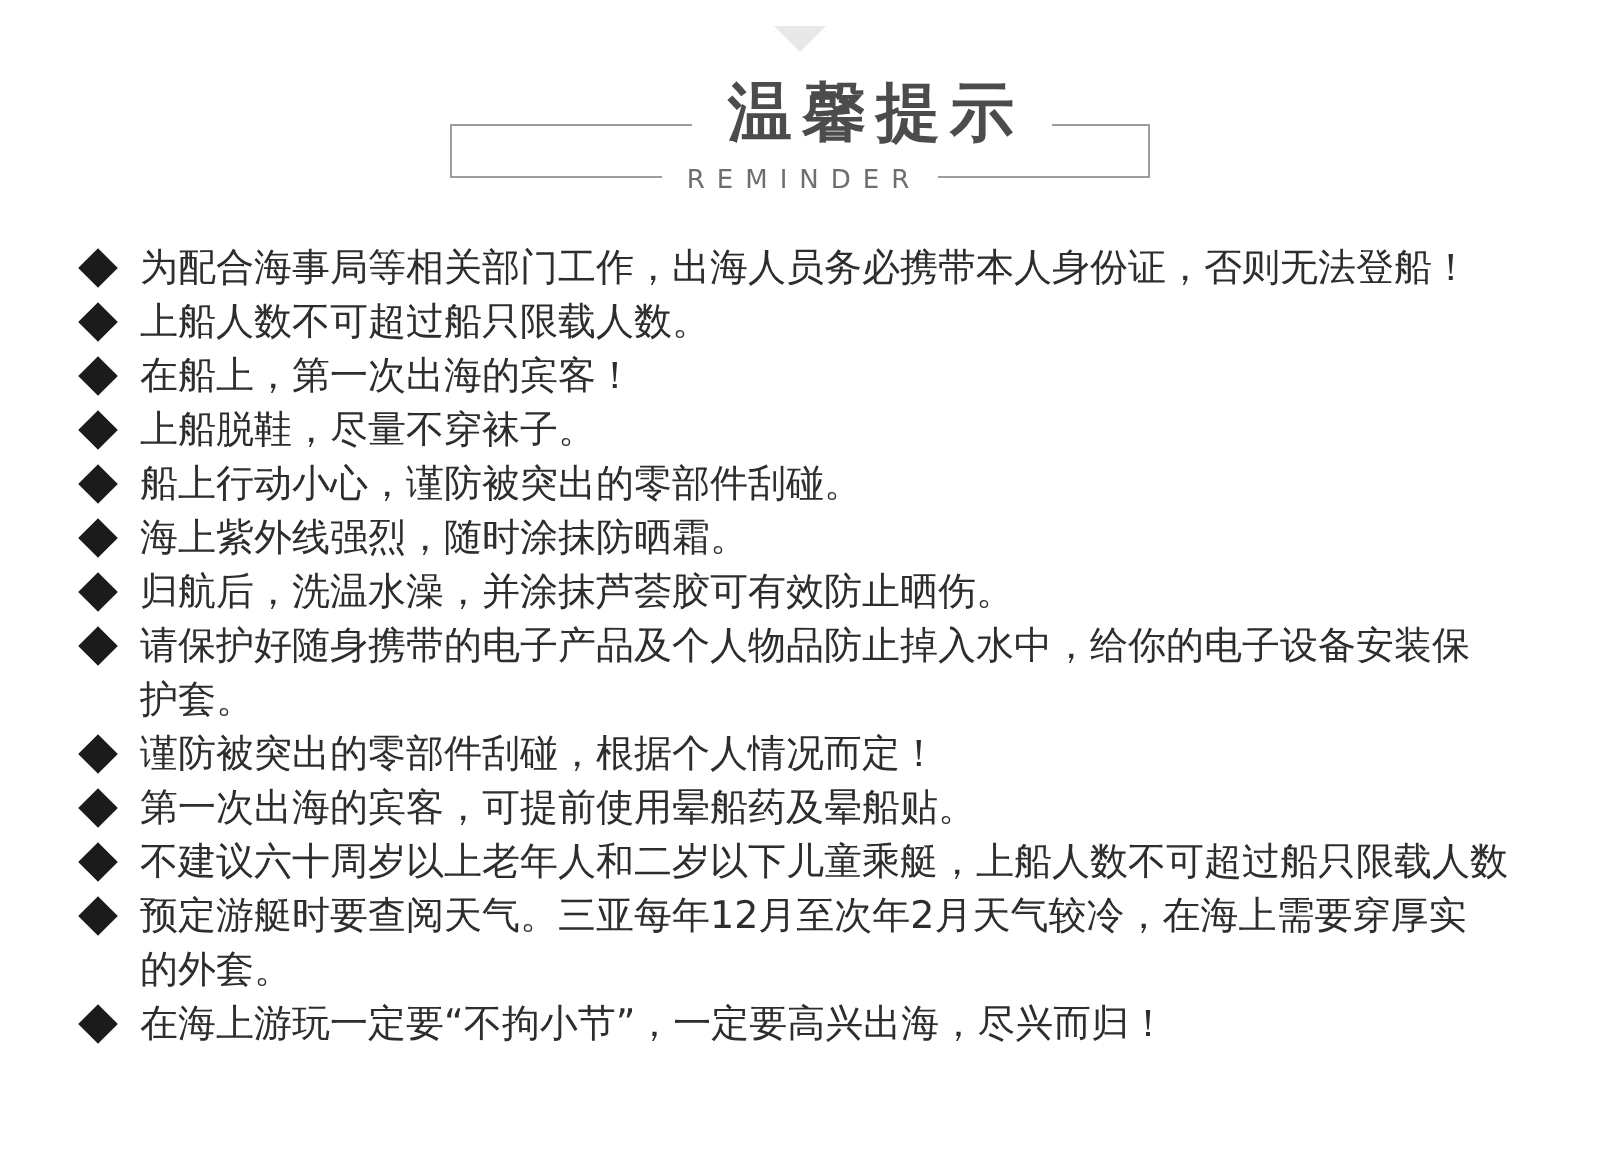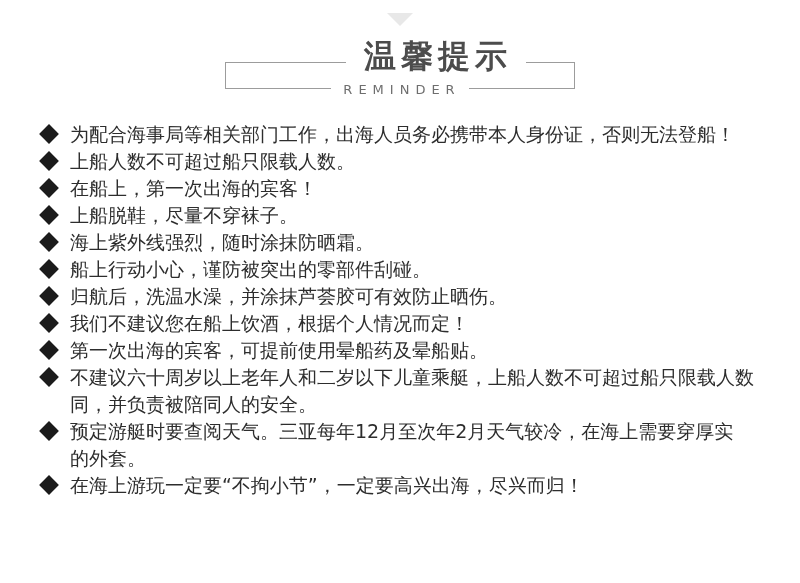--- a/index.html
+++ b/index.html
@@ -100,42 +100,46 @@
     <li class="notice-item">
       <span class="diamond"></span>
       <div class="notice-line">在船上，第一次出海的宾客！</div>
     </li>
     <li class="notice-item">
       <span class="diamond"></span>
       <div class="notice-line">上船脱鞋，尽量不穿袜子。</div>
     </li>
     <li class="notice-item">
       <span class="diamond"></span>
-      <div class="notice-line">海上紫外线强烈，随时涂抹防晒霜。</div>
+      <div class="notice-line">船上行动小心，谨防被突出的零部件刮碰。</div>
     </li>
     <li class="notice-item">
       <span class="diamond"></span>
-      <div class="notice-line">船上行动小心，谨防被突出的零部件刮碰。</div>
+      <div class="notice-line">海上紫外线强烈，随时涂抹防晒霜。</div>
     </li>
     <li class="notice-item">
       <span class="diamond"></span>
       <div class="notice-line">归航后，洗温水澡，并涂抹芦荟胶可有效防止晒伤。</div>
     </li>
     <li class="notice-item">
       <span class="diamond"></span>
-      <div class="notice-line">我们不建议您在船上饮酒，根据个人情况而定！</div>
+      <div class="notice-line">请保护好随身携带的电子产品及个人物品防止掉入水中，给你的电子设备安装保</div>
+      <div class="notice-line">护套。</div>
+    </li>
+    <li class="notice-item">
+      <span class="diamond"></span>
+      <div class="notice-line">谨防被突出的零部件刮碰，根据个人情况而定！</div>
     </li>
     <li class="notice-item">
       <span class="diamond"></span>
       <div class="notice-line">第一次出海的宾客，可提前使用晕船药及晕船贴。</div>
     </li>
     <li class="notice-item">
       <span class="diamond"></span>
       <div class="notice-line">不建议六十周岁以上老年人和二岁以下儿童乘艇，上船人数不可超过船只限载人数</div>
-      <div class="notice-line">同，并负责被陪同人的安全。</div>
     </li>
     <li class="notice-item">
       <span class="diamond"></span>
       <div class="notice-line">预定游艇时要查阅天气。三亚每年12月至次年2月天气较冷，在海上需要穿厚实</div>
       <div class="notice-line">的外套。</div>
     </li>
     <li class="notice-item">
       <span class="diamond"></span>
       <div class="notice-line">在海上游玩一定要“不拘小节”，一定要高兴出海，尽兴而归！</div>
     </li>

